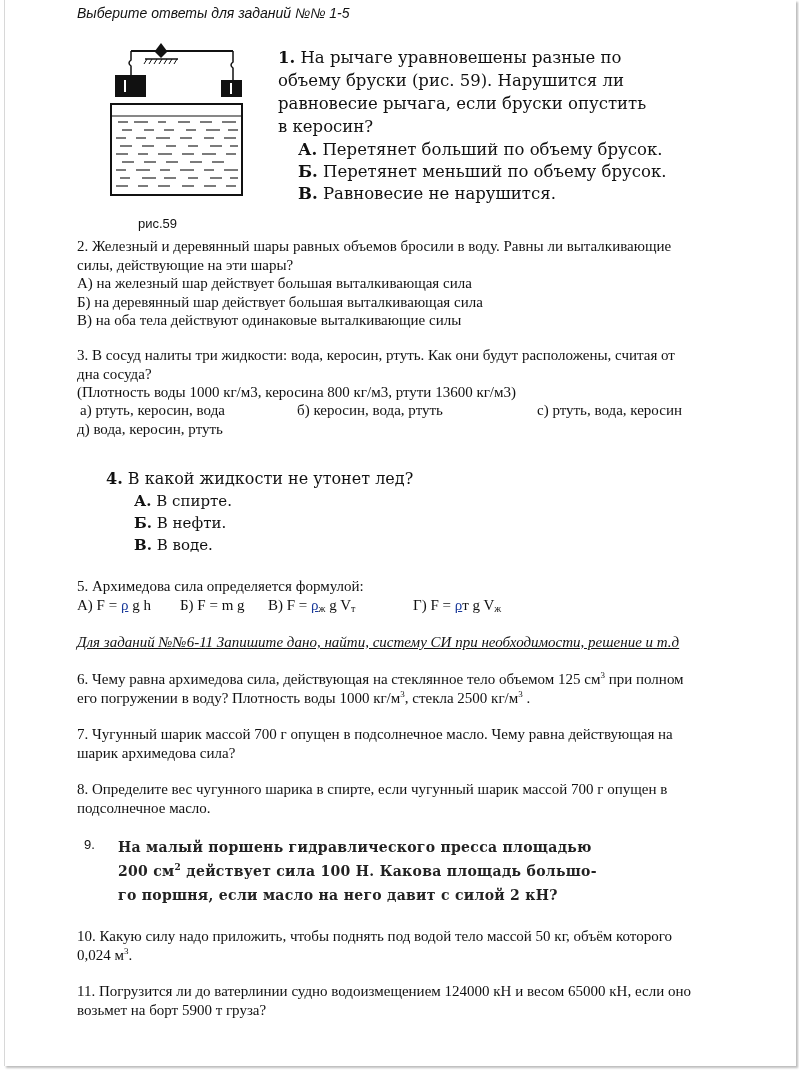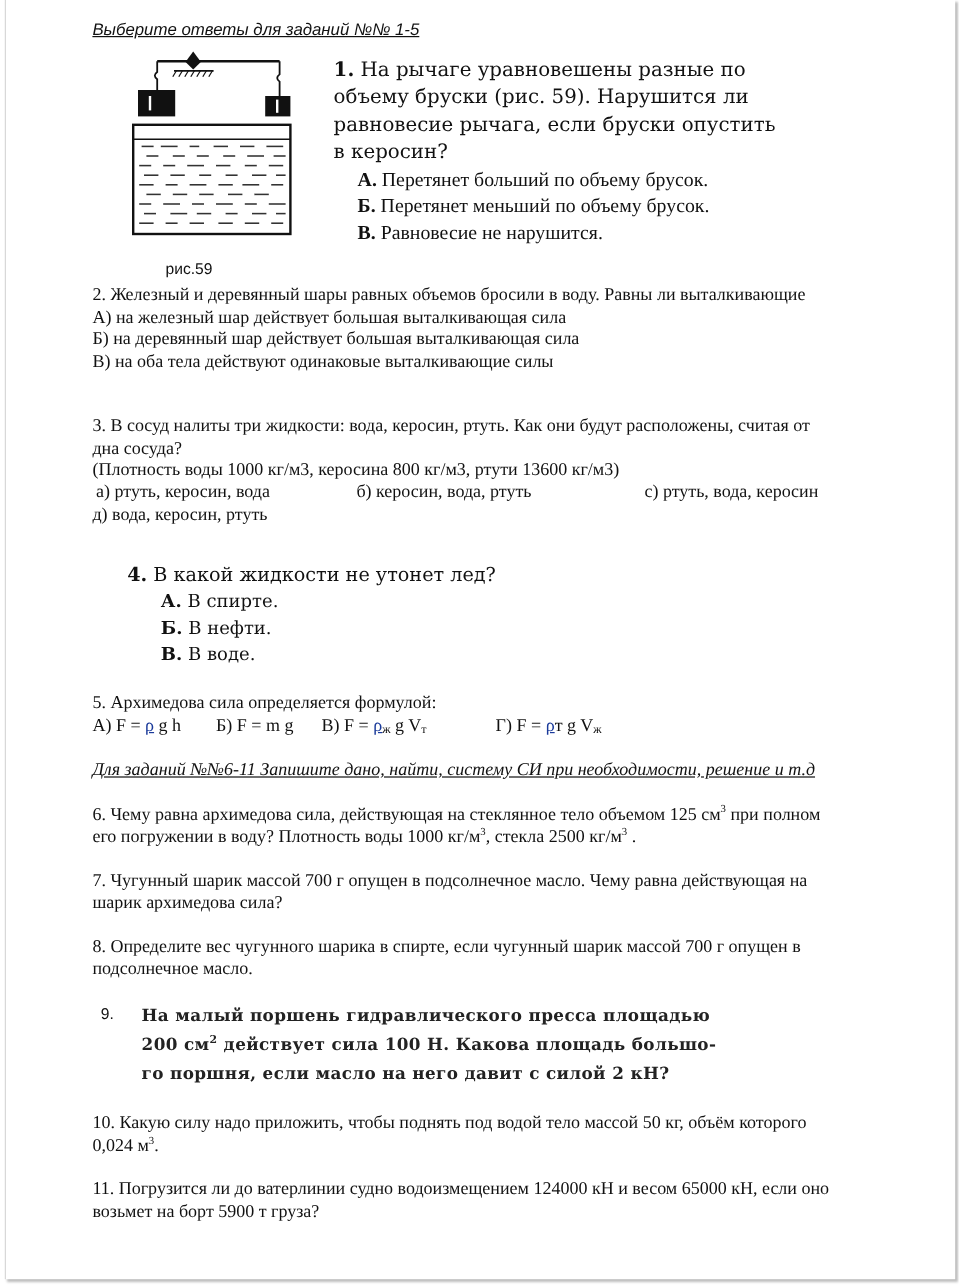--- a/index.html
+++ b/index.html
@@ -1,20 +1,20 @@
 <!DOCTYPE html>
 <html><head>
 <meta charset="utf-8">
 <style>
   html, body { margin: 0; padding: 0; background: #ffffff; }
   body { width: 799px; height: 1071px; position: relative; overflow: hidden; font-family: "Liberation Serif", serif; color: #111; }
   .page { position: absolute; left: 4px; top: 0; width: 791px; height: 1066px; background: #fff;
           border-left: 1px solid #d8d8d8; box-shadow: 2px 2px 2px #bdbdbd; }
   .abs { position: absolute; white-space: nowrap; }
-  .header-title { left: 77px; top: 16px; font-family: "Liberation Sans", sans-serif; font-style: italic; text-decoration: underline; font-size: 14px; }
+  .header-title { left: 77px; top: 5px; font-family: "Liberation Sans", sans-serif; font-style: italic; font-size: 14px; }
   .book { font-family: "DejaVu Serif", serif; font-size: 16.5px; line-height: 23px; }
   .book b { font-weight: bold; }
   .tnr { font-family: "Liberation Serif", serif; font-size: 15px; line-height: 18.5px; }
   .fig-caption { font-family: "Liberation Sans", sans-serif; font-size: 13px; }
   .section-title { font-style: italic; text-decoration: underline; font-size: 15px; }
   .blue { color: #1a3a9a; text-decoration: underline; }
   sup { font-size: 9px; vertical-align: 6px; line-height: 0; }
   sub { font-size: 10px; vertical-align: -2px; line-height: 0; }
   .q9 { font-family: "DejaVu Serif", serif; font-size: 14px; line-height: 24px; font-weight: bold; color: #222; letter-spacing: 0.3px; }
   .q9num { font-family: "Liberation Sans", sans-serif; font-size: 13px; }
@@ -113,28 +113,29 @@
   </g>
 </svg>
 <div class="abs fig-caption" style="left:138px;top:216px;">рис.59</div>
 
 <div class="abs book" style="left:278px;top:46px;">
   <div><b>1.</b> <span>На рычаге уравновешены разные по</span></div>
   <div>объему бруски (рис. 59). Нарушится ли</div>
   <div>равновесие рычага, если бруски опустить</div>
   <div>в керосин?</div>
 </div>
-<div class="abs book" style="left:298px;top:139px;line-height:22px;font-family:Liberation Serif, serif;">
+<div class="abs book" style="left:298px;top:139px;line-height:22px;">
   <div><b>А.</b> <span>Перетянет больший по объему брусок.</span></div>
   <div><b>Б.</b> <span>Перетянет меньший по объему брусок.</span></div>
   <div><b>В.</b> <span>Равновесие не нарушится.</span></div>
 </div>
 
 <div class="abs tnr" style="left:77px;top:237px;">
   <div>2. Железный и деревянный шары равных объемов бросили в воду. Равны ли выталкивающие</div>
+  <div>силы, действующие на эти шары?</div>
   <div>А) на железный шар действует большая выталкивающая сила</div>
   <div>Б) на деревянный шар действует большая выталкивающая сила</div>
   <div>В) на оба тела действуют одинаковые выталкивающие силы</div>
 </div>
 
 <div class="abs tnr" style="left:77px;top:346px;">
   <div>3. В сосуд налиты три жидкости: вода, керосин, ртуть. Как они будут расположены, считая от</div>
   <div>дна сосуда?</div>
   <div>(Плотность воды 1000 кг/м3, керосина 800 кг/м3, ртути 13600 кг/м3)</div>
 </div>

